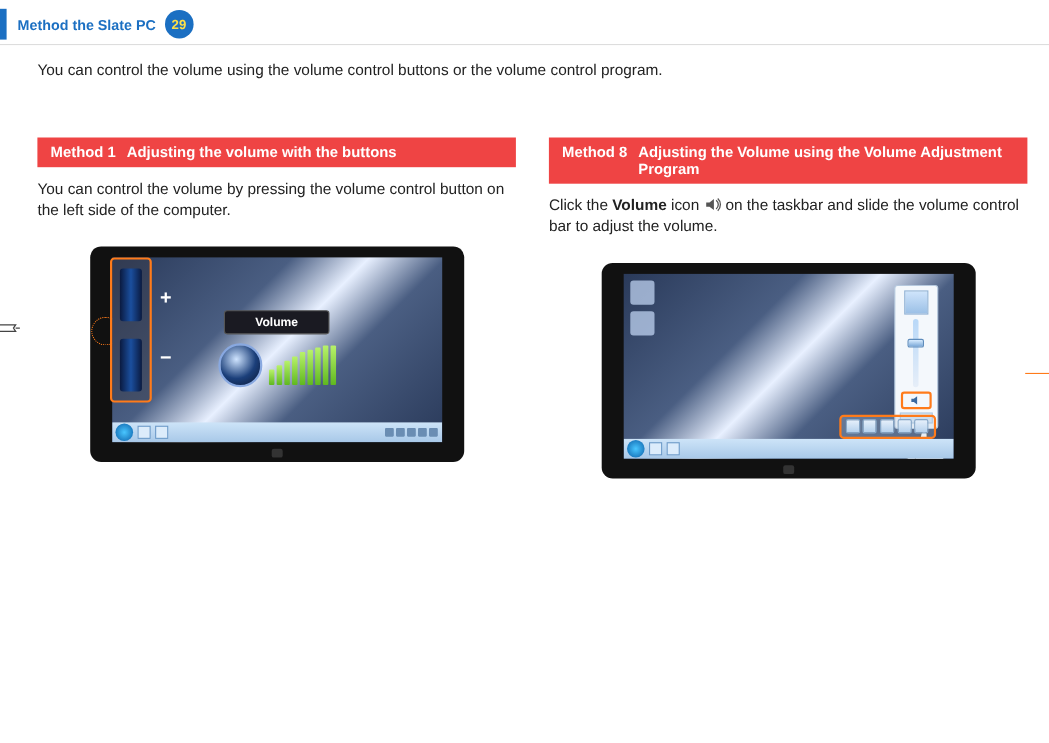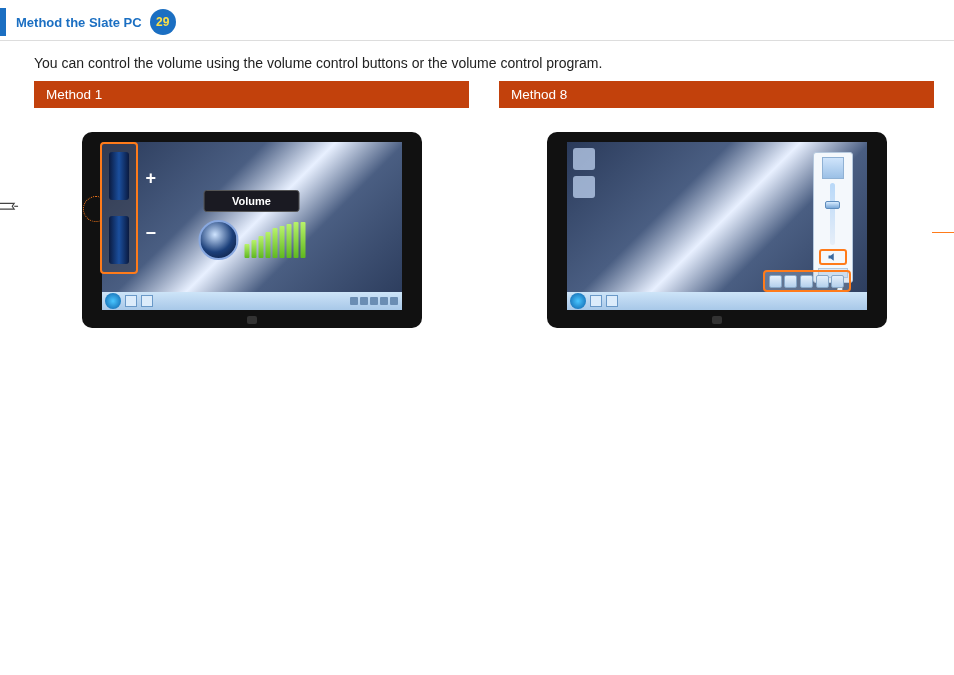--- a/index.html
+++ b/index.html
@@ -9,21 +9,21 @@
   .header-bar { width: 6px; height: 28px; background: #1b6fc2; margin-right: 10px; }
   .page-title { font-size: 22px; font-weight: bold; flex: 1; }
   .section-name { color: #1b6fc2; font-weight: bold; font-size: 13px; margin-right: 8px; }
   .page-badge { background: #1b6fc2; color: #fde047; width: 26px; height: 26px; border-radius: 50%; display: flex; align-items: center; justify-content: center; font-size: 12px; font-weight: bold; }
   
   .intro { padding: 14px 20px 10px 34px; font-size: 14px; }
   
   .columns { display: flex; padding: 0 20px 0 34px; gap: 30px; }
   .col { flex: 1; }
   
-  .method-head { background: #c2410c; color: #fff; font-weight: normal; font-size: 13.5px; padding: 6px 12px; display: flex; gap: 10px; }
+  .method-head { background: #ef4444; color: #fff; font-weight: bold; font-size: 13.5px; padding: 6px 12px; display: flex; gap: 10px; margin-top: 44px; }
   .method-num { white-space: nowrap; }
   .method-title { flex: 1; }
   
   .body-text { font-size: 14px; line-height: 1.35; margin-top: 10px; }
   .body-text b { font-weight: bold; }
   
   .figure-area { margin-top: 24px; display: flex; align-items: center; justify-content: center; position: relative; }
   
   
   .tablet { background: #111; border-radius: 10px; padding: 10px 20px 18px 20px; display: inline-block; position: relative; }
@@ -76,21 +76,23 @@
   <div class="page-badge">29</div>
 </div>
 
 <div class="intro">You can control the volume using the volume control buttons or the volume control program.</div>
 
 <div class="columns">
 
   <div class="col">
     <div class="method-head">
       <span class="method-num">Method 1</span>
+      <span class="method-title">Adjusting the volume with the buttons</span>
     </div>
+    <div class="body-text">You can control the volume by pressing the volume control button on the left side of the computer.</div>
 
     <div class="figure-area">
 
       <svg class="hand-point" viewBox="0 0 60 40">
         <path d="M2 18 h22 a3 3 0 0 1 0 6 h-4 v3 a3 3 0 0 1 -6 0 v-1 a3 3 0 0 1 -6 0 v-1 a3 3 0 0 1 -6 0 v-7 z M24 18 h30 l-2 3 l2 3 h-30 z" fill="#fff" stroke="#444" stroke-width="1.2"></path>
         <path d="M54 21 l4 0" stroke="#444" stroke-width="1.2"></path>
       </svg>
 
       <div class="tablet">
         <span class="dotted-target"></span>
@@ -130,20 +132,27 @@
           </div>
         </div>
         <div class="home-dot"></div>
       </div>
     </div>
   </div>
 
   <div class="col">
     <div class="method-head">
       <span class="method-num">Method 8</span>
+      <span class="method-title">Adjusting the Volume using the Volume Adjustment Program</span>
+    </div>
+    <div class="body-text">
+      <span>Click the </span><b>Volume</b><span> icon </span><svg class="vol-inline-icon" viewBox="0 0 16 16">
+          <path d="M2 6 h3 l4 -3 v10 l-4 -3 h-3 z" fill="#555"></path>
+          <path d="M11 4 a5 5 0 0 1 0 8 M12.5 2.5 a7.5 7.5 0 0 1 0 11" fill="none" stroke="#555" stroke-width="1.2"></path>
+        </svg><span> on the taskbar and slide the volume control bar to adjust the volume.</span>
     </div>
 
     <div class="figure-area" style="position:relative">
       <div class="tablet">
         <div class="tablet-screen">
           <div class="desk-icons">
               <div></div>
               <div></div>
             </div>
 

